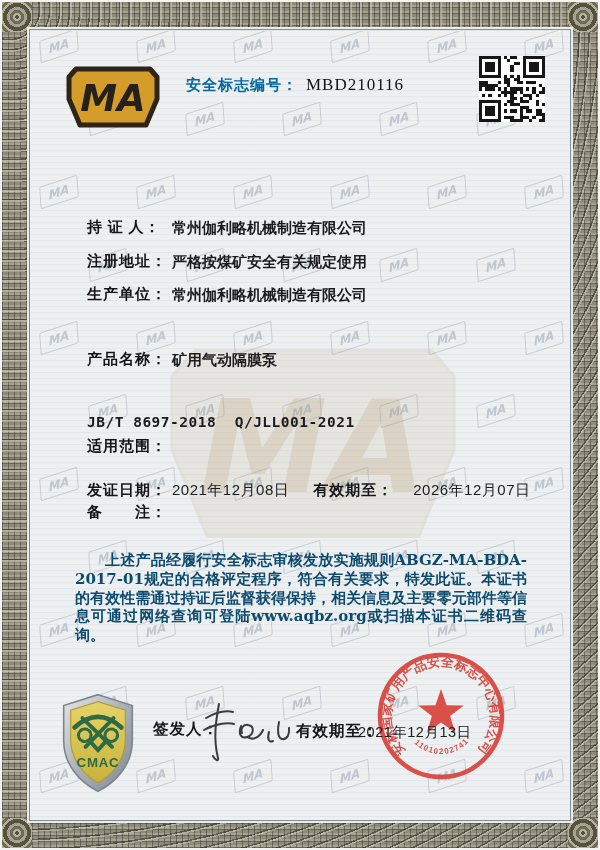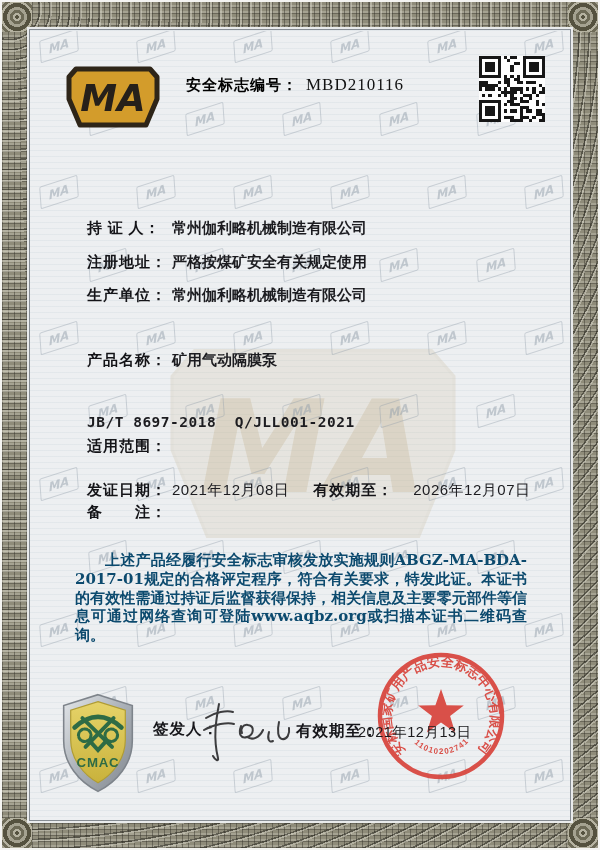--- a/index.html
+++ b/index.html
@@ -19,25 +19,25 @@
     background:repeating-linear-gradient(180deg, rgba(172,190,202,.16) 0 1px, transparent 1px 6px), #edeff1;}
   .wm-layer{position:absolute;inset:31px;overflow:hidden;z-index:1;}
   .wm{position:absolute;width:38px;height:20px;border:1.5px solid rgba(148,160,172,.42);border-radius:2px;
       color:rgba(148,160,172,.5);font:italic 700 12px "DejaVu Sans",sans-serif;
       display:flex;align-items:center;justify-content:center;
       transform:rotate(-18deg) skewX(-14deg);}
   .bigwm{position:absolute;left:117px;top:310px;opacity:.42;}
   .content{position:absolute;inset:0;z-index:2;}
   .content > *{position:absolute;}
   .certno{top:75px;left:186px;white-space:nowrap;}
-  .certno .lab{font:600 15px "Liberation Serif",serif;color:#000000;letter-spacing:1px;}
+  .certno .lab{font:600 15px "Liberation Serif",serif;color:#0369a1;letter-spacing:1px;}
   .certno .num{font:400 17px "Liberation Serif",serif;color:#111;margin-left:8px;letter-spacing:1px;}
   .title{top:131px;left:0;width:600px;text-align:center;
          font:700 33px/1.15 "Liberation Serif",serif;color:#0d0d0f;letter-spacing:2px;}
-  .row{left:87px;width:445px;display:flex;align-items:flex-end;}
+  .row{left:87px;width:445px;display:flex;align-items:center;}
   .lbl{font:600 15px/1.3 "Liberation Serif",serif;color:#141418;white-space:pre;letter-spacing:1px;flex:0 0 85px;}
   .long .lbl{flex:0 0 155px;}
   .val{font:700 15px/1.35 "DejaVu Serif",serif;color:#1c1c20;white-space:pre-wrap;max-width:364px;}
   .val.mono{font:700 14.5px/1.35 "DejaVu Sans Mono",monospace;letter-spacing:.5px;}
   .val.plain{font:500 15px/1.35 "Liberation Sans",sans-serif;letter-spacing:.5px;}
   .addr .lbl{padding-top:8px;}
   .dates{left:87px;top:480px;display:flex;align-items:baseline;}
   .dates .lbl{flex:0 0 85px;}
   .dates .l2{flex:none;margin-left:24px;margin-right:20px;}
   .remark{left:87px;top:503px;}

